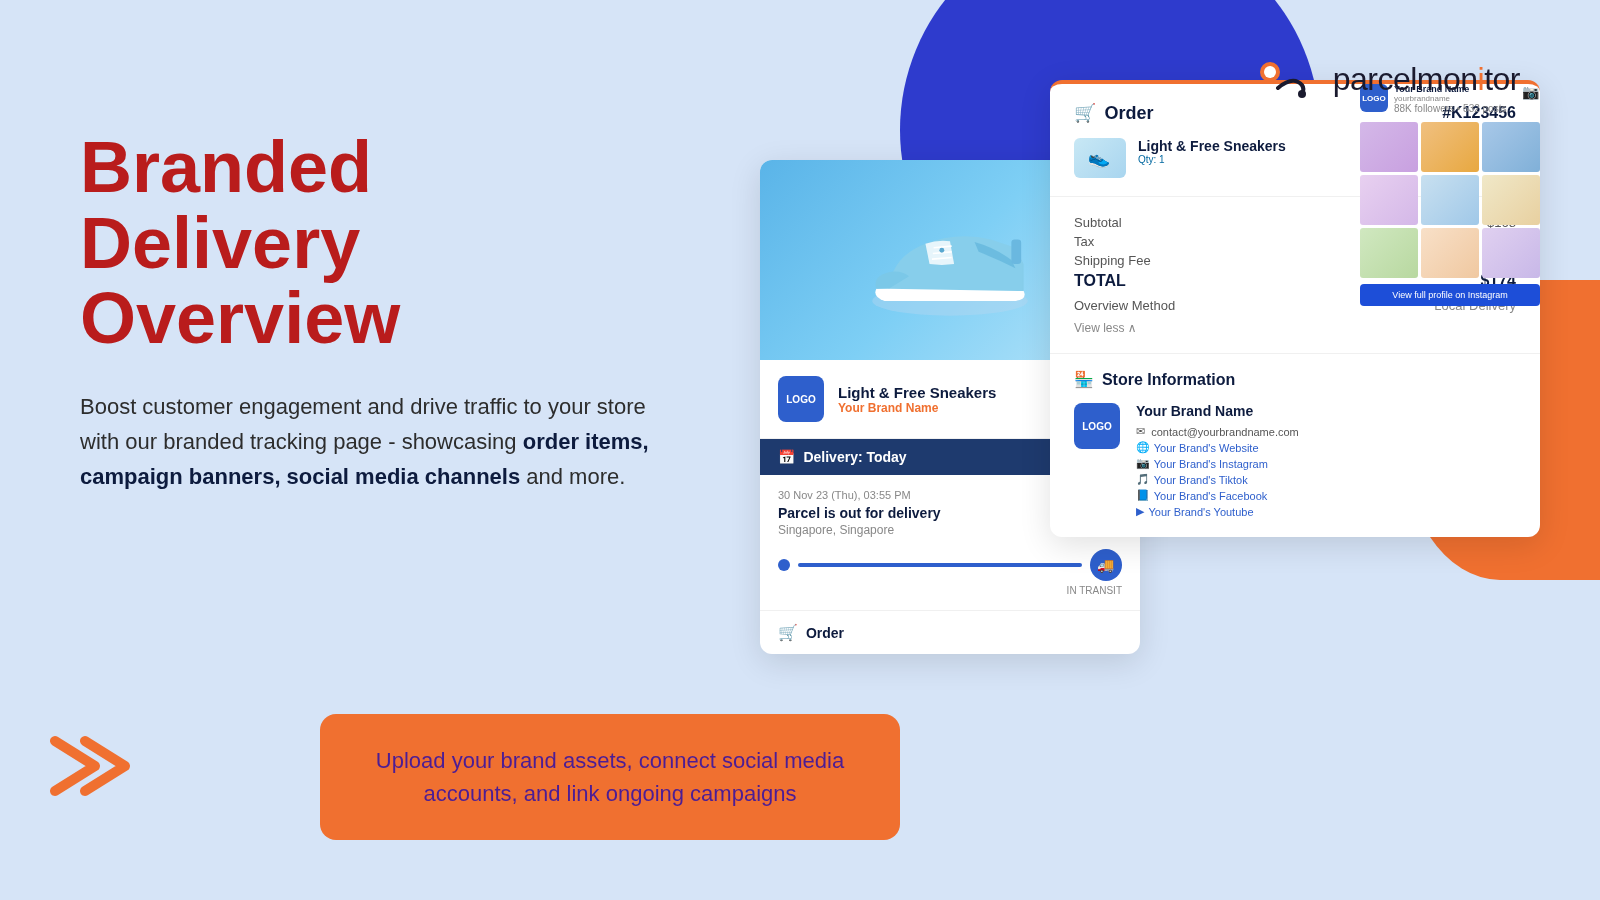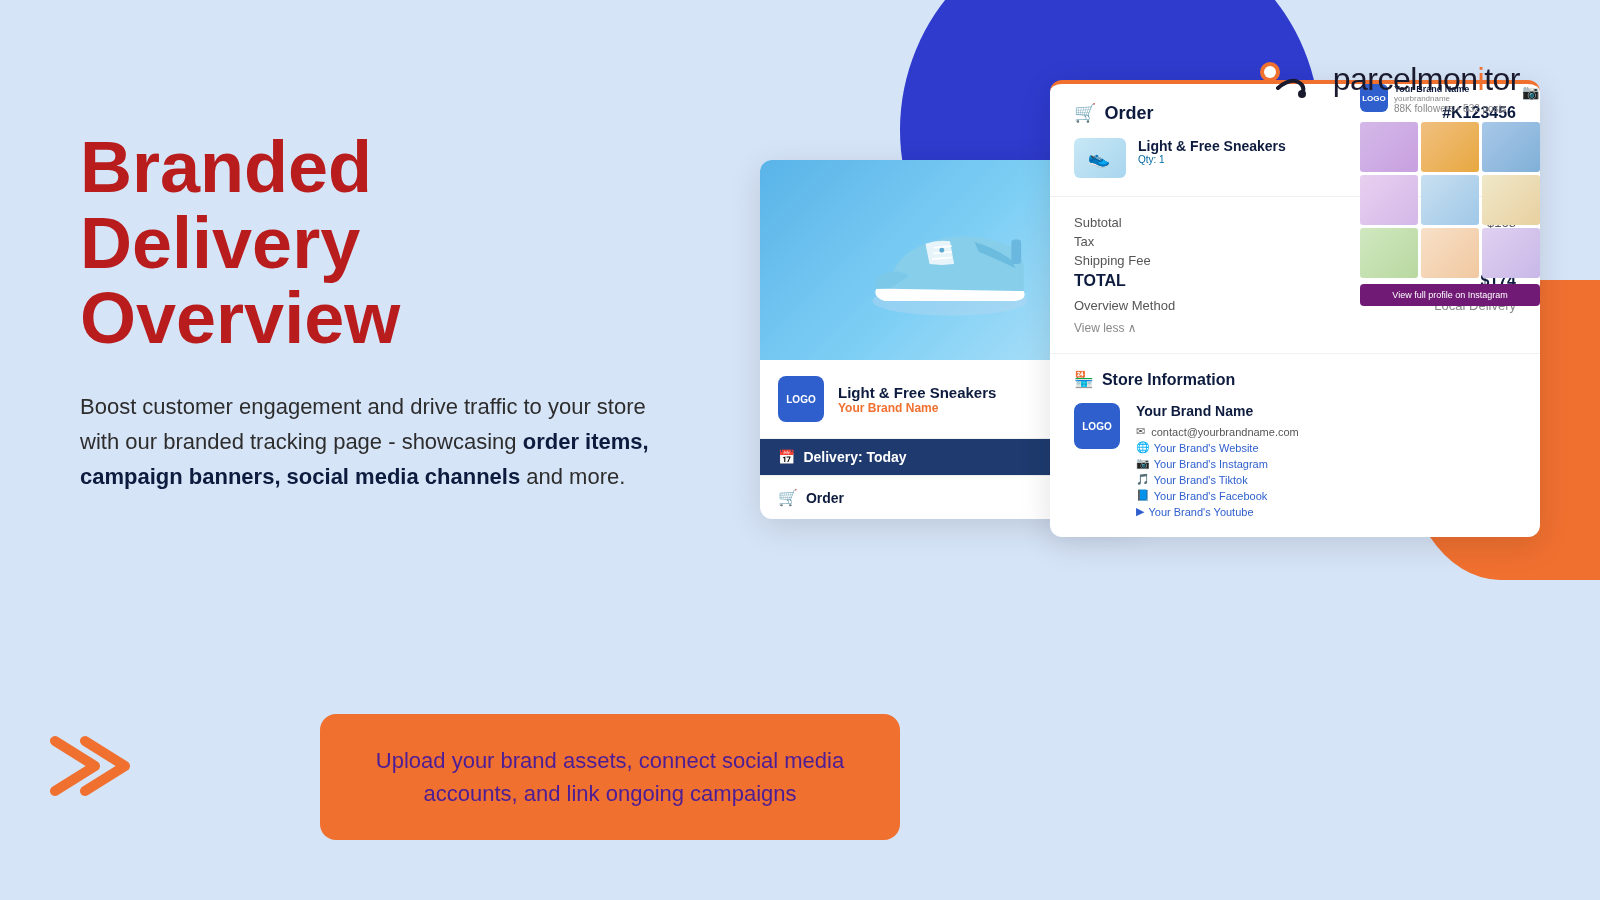--- a/index.html
+++ b/index.html
@@ -497,21 +497,21 @@
     .photo-2 { background: linear-gradient(135deg, #f0c080, #e8a840); }
     .photo-3 { background: linear-gradient(135deg, #a8c8e8, #80b0d8); }
     .photo-4 { background: linear-gradient(135deg, #e8d0f0, #d4b8e8); }
     .photo-5 { background: linear-gradient(135deg, #c8e0f0, #a0c8e8); }
     .photo-6 { background: linear-gradient(135deg, #f0e8c8, #e8d0a0); }
     .photo-7 { background: linear-gradient(135deg, #d0e8c0, #b8d8a0); }
     .photo-8 { background: linear-gradient(135deg, #f8e0c8, #f0c8a0); }
     .photo-9 { background: linear-gradient(135deg, #e0d0f0, #c8b8e8); }
 
     .view-full-btn {
-      background: #701a75;
+      background: #1d4ed8;
       color: white;
       text-align: center;
       padding: 6px;
       border-radius: 4px;
       font-size: 9px;
       margin-top: 6px;
       cursor: pointer;
     }
   </style>
 </head>
@@ -585,20 +585,31 @@
         <div class="brand-name">Light &amp; Free Sneakers</div>
         <div class="brand-sub">Your Brand Name</div>
       </div>
     </div>
 
     <div class="delivery-banner">
       <span class="delivery-icon">📅</span>
       <span>Delivery: Today</span>
     </div>
 
+    <div class="tracking-info">
+      <div class="tracking-date">30 Nov 23 (Thu), 03:55 PM</div>
+      <div class="tracking-status">Parcel is out for delivery</div>
+      <div class="tracking-location">Singapore, Singapore</div>
+      <div class="tracking-bar">
+        <div class="track-dot-start"></div>
+        <div class="track-line"></div>
+        <div class="track-truck">🚚</div>
+      </div>
+      <div class="in-transit-label">IN TRANSIT</div>
+    </div>
 
     <div class="order-section-mini">
       <span>🛒</span>
       <span class="order-label">Order</span>
     </div>
   </div>
 
   <div class="order-panel">
 
     <div class="order-panel-section">

